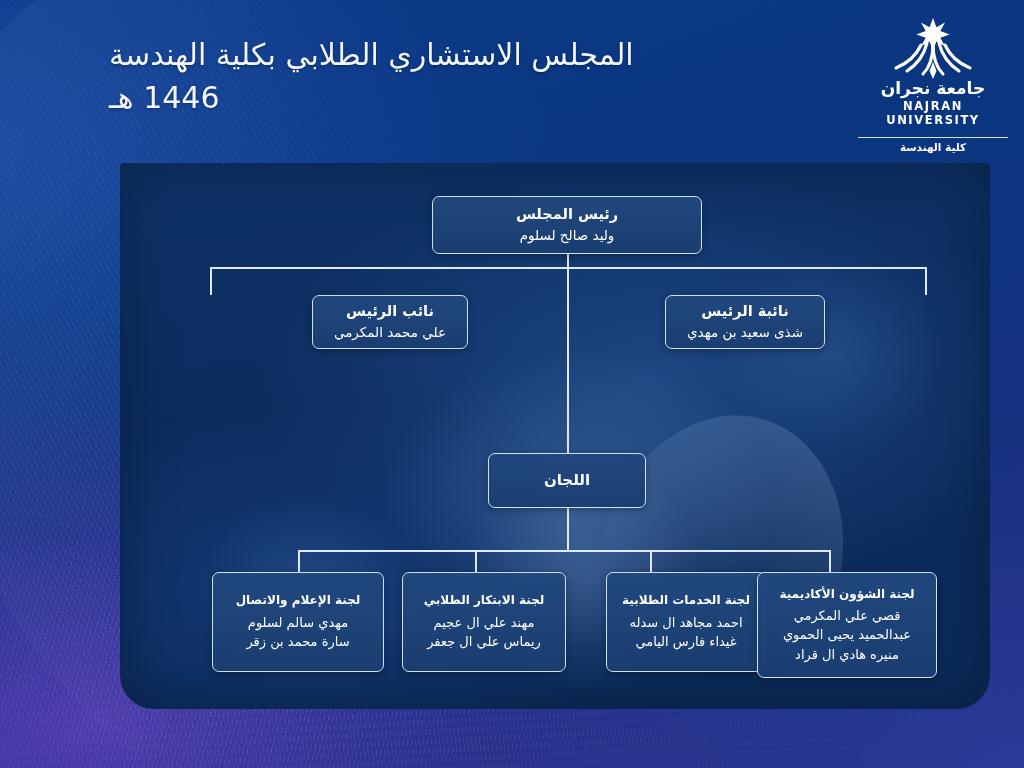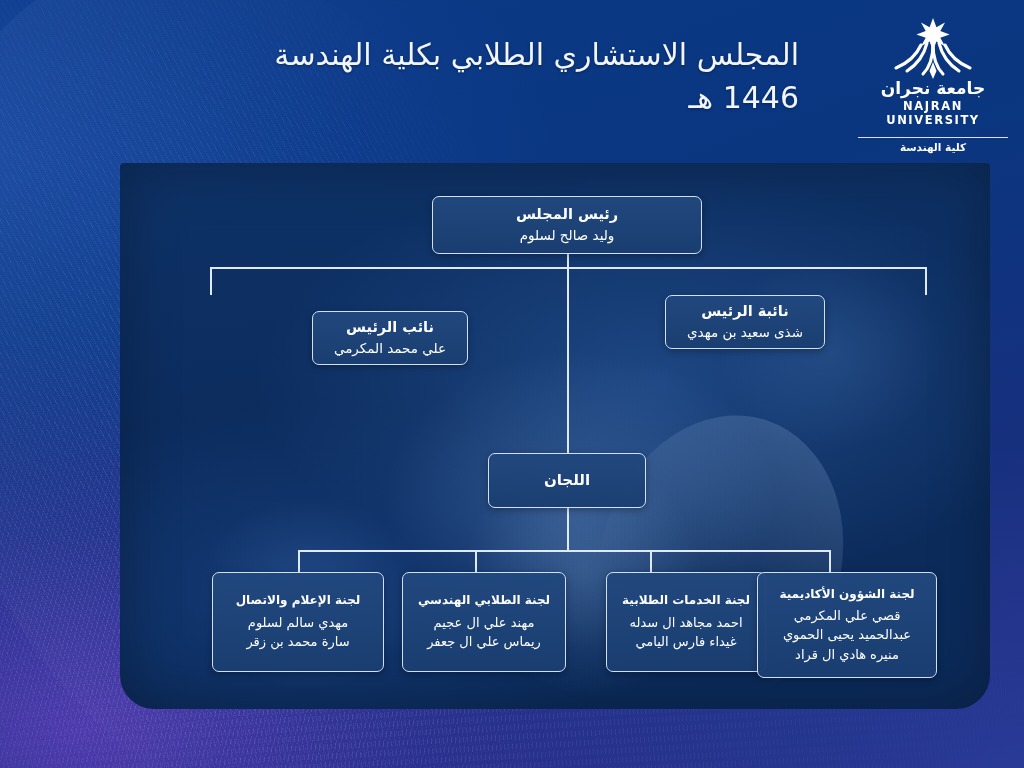--- a/index.html
+++ b/index.html
@@ -54,21 +54,21 @@
     left:-60px;top:-60px;width:640px;height:900px;
     background:linear-gradient(120deg, rgba(255,255,255,.06) 0%, rgba(255,255,255,0) 55%);
     border-radius:50% 60% 40% 55%;
     transform:rotate(-18deg);
   }
 
   
   #header{position:absolute;left:0;top:0;width:1024px;height:163px;}
   #page-title{
     position:absolute;right:225px;top:34px;width:690px;
-    text-align:right;color:#f2f6ff;
+    text-align:left;color:#f2f6ff;
     font-size:30px;line-height:1.42;font-weight:400;
     letter-spacing:.2px;
     text-shadow:0 1px 3px rgba(0,0,0,.35);
     white-space:pre-line;
   }
   
   #logo{position:absolute;right:16px;top:18px;width:150px;height:122px;text-align:center;}
   #logo-mark{display:block;margin:0 auto;}
   #logo-ar{color:#ffffff;font-size:17px;font-weight:700;letter-spacing:1px;margin-top:-2px;}
   #logo-en{color:#ffffff;font-size:11.5px;font-weight:700;letter-spacing:1.6px;margin-top:1px;
@@ -187,42 +187,42 @@
     <div class="conn v" style="left:355px;top:387px;height:22px;"></div>
     <div class="conn v" style="left:530px;top:387px;height:22px;"></div>
     <div class="conn v" style="left:709px;top:387px;height:22px;"></div>
 
     <div class="node" style="left:312px;top:33px;width:270px;height:58px;">
       <div class="role">رئيس المجلس</div>
       <div class="person">وليد صالح لسلوم</div>
     </div>
 
 
-    <div class="node" style="left:192px;top:148px;width:156px;height:54px;">
+    <div class="node" style="left:192px;top:132px;width:156px;height:54px;">
       <div class="role">نائب الرئيس</div>
       <div class="person">علي محمد المكرمي</div>
     </div>
 
     <div class="node" style="left:545px;top:132px;width:160px;height:54px;">
       <div class="role">نائبة الرئيس</div>
       <div class="person">شذى سعيد بن مهدي</div>
     </div>
 
     <div class="node solo" style="left:368px;top:290px;width:158px;height:55px;">
       <div class="role">اللجان</div>
     </div>
 
     <div class="node committee" style="left:92px;top:409px;width:172px;height:100px;">
       <div class="role">لجنة الإعلام والاتصال</div>
       <div class="person">مهدي سالم لسلوم</div>
       <div class="person">سارة محمد بن زقر</div>
     </div>
 
     <div class="node committee" style="left:282px;top:409px;width:164px;height:100px;">
-      <div class="role">لجنة الطلابي الهندسي</div>
+      <div class="role">لجنة الابتكار الطلابي</div>
       <div class="person">مهند علي ال عجيم</div>
       <div class="person">ريماس علي ال جعفر</div>
     </div>
 
     <div class="node committee" style="left:486px;top:409px;width:160px;height:100px;">
       <div class="role">لجنة الخدمات الطلابية</div>
       <div class="person">احمد مجاهد ال سدله</div>
       <div class="person">غيداء فارس اليامي</div>
     </div>
 

